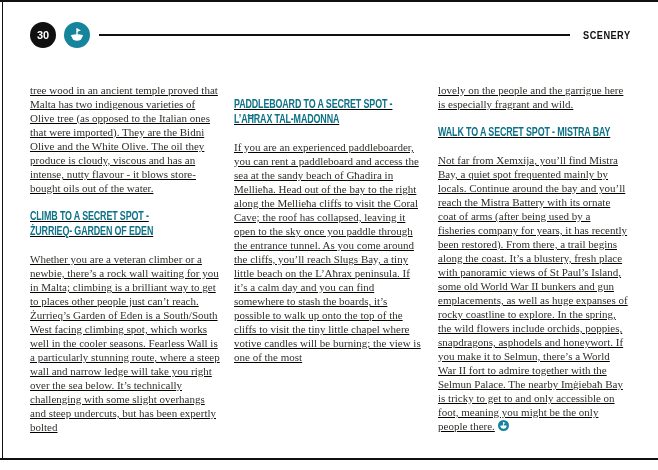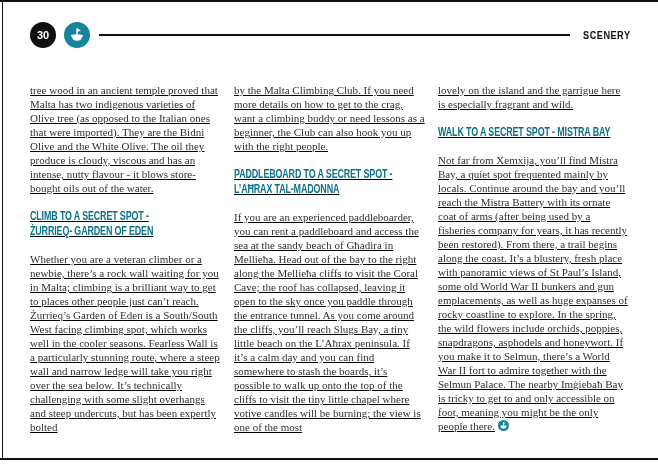--- a/index.html
+++ b/index.html
@@ -80,28 +80,27 @@
 
   <main>
     <section class="col">
       <p>tree wood in an ancient temple proved that Malta has two indigenous varieties of Olive tree (as opposed to the Italian ones that were imported). They are the Bidni Olive and the White Olive. The oil they produce is cloudy, viscous and has an intense, nutty flavour - it blows store-bought oils out of the water.</p>
       <h2 class="heading">CLIMB TO A SECRET SPOT -
 ŻURRIEQ- GARDEN OF EDEN</h2>
       <p>Whether you are a veteran climber or a newbie, there’s a rock wall waiting for you in Malta; climbing is a brilliant way to get to places other people just can’t reach. Żurrieq’s Garden of Eden is a South/South West facing climbing spot, which works well in the cooler seasons. Fearless Wall is a particularly stunning route, where a steep wall and narrow ledge will take you right over the sea below. It’s technically challenging with some slight overhangs and steep undercuts, but has been expertly bolted</p>
     </section>
 
     <section class="col">
-      <p>by the Malta Climbing Club. If you need more details on how to get to the crag, want a climbing buddy or need lessons as a beginner, the Club can also hook you up with the right people.</p>
       <h2 class="heading">PADDLEBOARD TO A SECRET SPOT -
 L’AĦRAX TAL-MADONNA</h2>
       <p>If you are an experienced paddleboarder, you can rent a paddleboard and access the sea at the sandy beach of Għadira in Mellieħa. Head out of the bay to the right along the Mellieħa cliffs to visit the Coral Cave; the roof has collapsed, leaving it open to the sky once you paddle through the entrance tunnel. As you come around the cliffs, you’ll reach Slugs Bay, a tiny little beach on the L’Aħrax peninsula. If it’s a calm day and you can find somewhere to stash the boards, it’s possible to walk up onto the top of the cliffs to visit the tiny little chapel where votive candles will be burning; the view is one of the most</p>
     </section>
 
     <section class="col">
-      <p>lovely on the island and the garrigue here is especially fragrant and wild.</p>
+      <p>lovely on the people and the garrigue here is especially fragrant and wild.</p>
       <h2 class="heading">WALK TO A SECRET SPOT - MISTRA BAY</h2>
       <p><span>Not far from Xemxija, you’ll find Mistra Bay, a quiet spot frequented mainly by locals. Continue around the bay and you’ll reach the Mistra Battery with its ornate coat of arms (after being used by a fisheries company for years, it has recently been restored). From there, a trail begins along the coast. It’s a blustery, fresh place with panoramic views of St Paul’s Island, some old World War II bunkers and gun emplacements, as well as huge expanses of rocky coastline to explore. In the spring, the wild flowers include orchids, poppies, snapdragons, asphodels and honeywort. If you make it to Selmun, there’s a World War II fort to admire together with the Selmun Palace. The nearby Imġiebaħ Bay is tricky to get to and only accessible on foot, meaning you might be the only people there.</span><span class="end-icon"><svg width="11" height="11" viewBox="0 0 18 18" aria-hidden="true">
         <circle cx="9" cy="9" r="9" fill="#15849C"></circle>
         <rect x="8.3" y="3.2" width="1.4" height="5.5" fill="#ffffff"></rect>
         <path d="M9 3.6 L12.6 5.1 L9 6.6 Z" fill="#ffffff"></path>
         <path d="M3.4 9.6 Q9 7.8 14.6 9.6 L12.5 13.6 Q9 15.2 5.5 13.6 Z" fill="#ffffff"></path>
       </svg></span></p>
     </section>
   </main>
 

